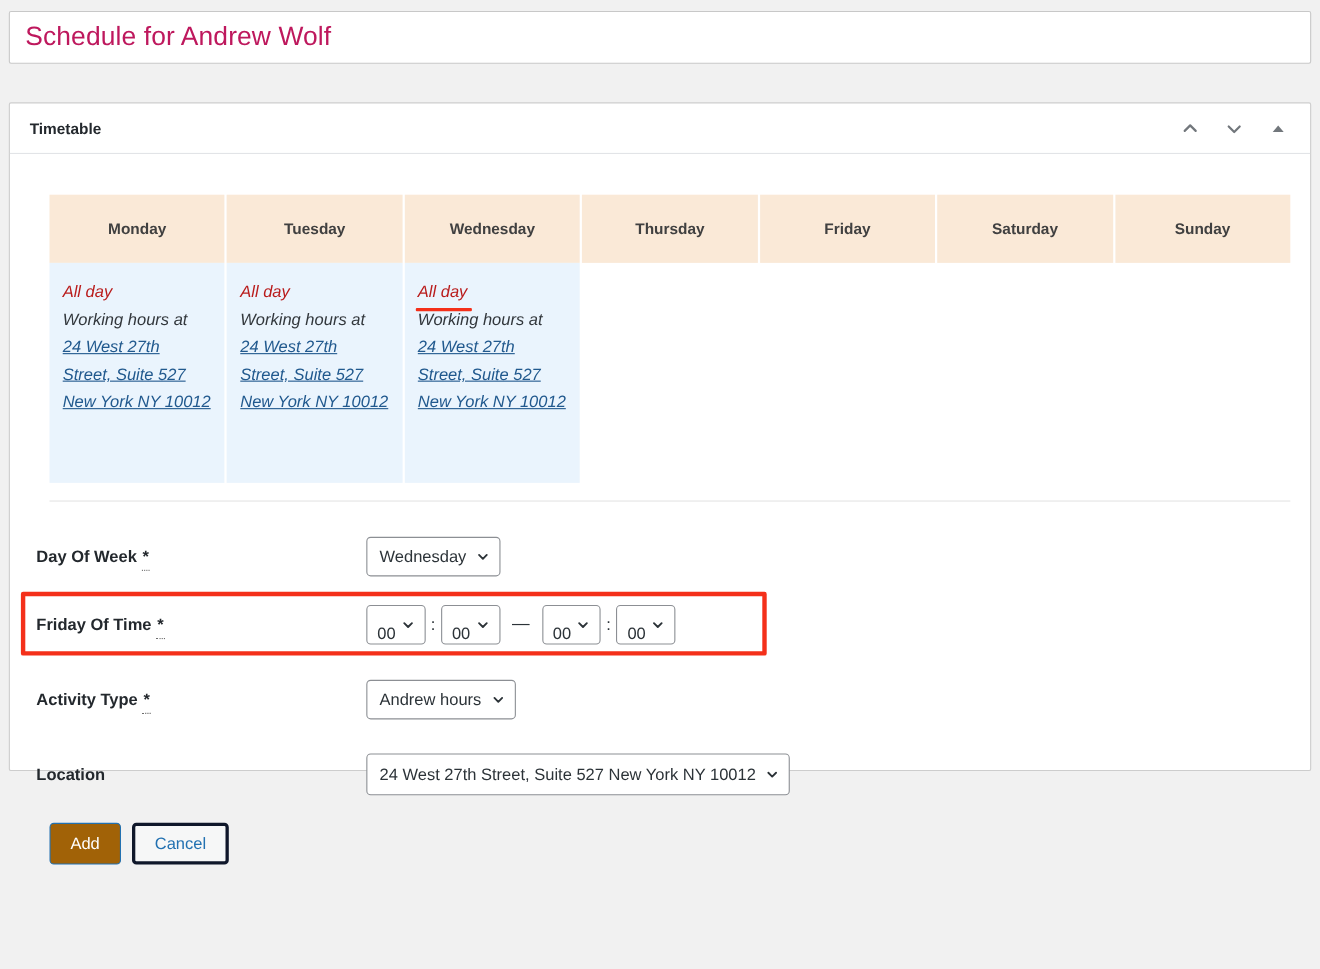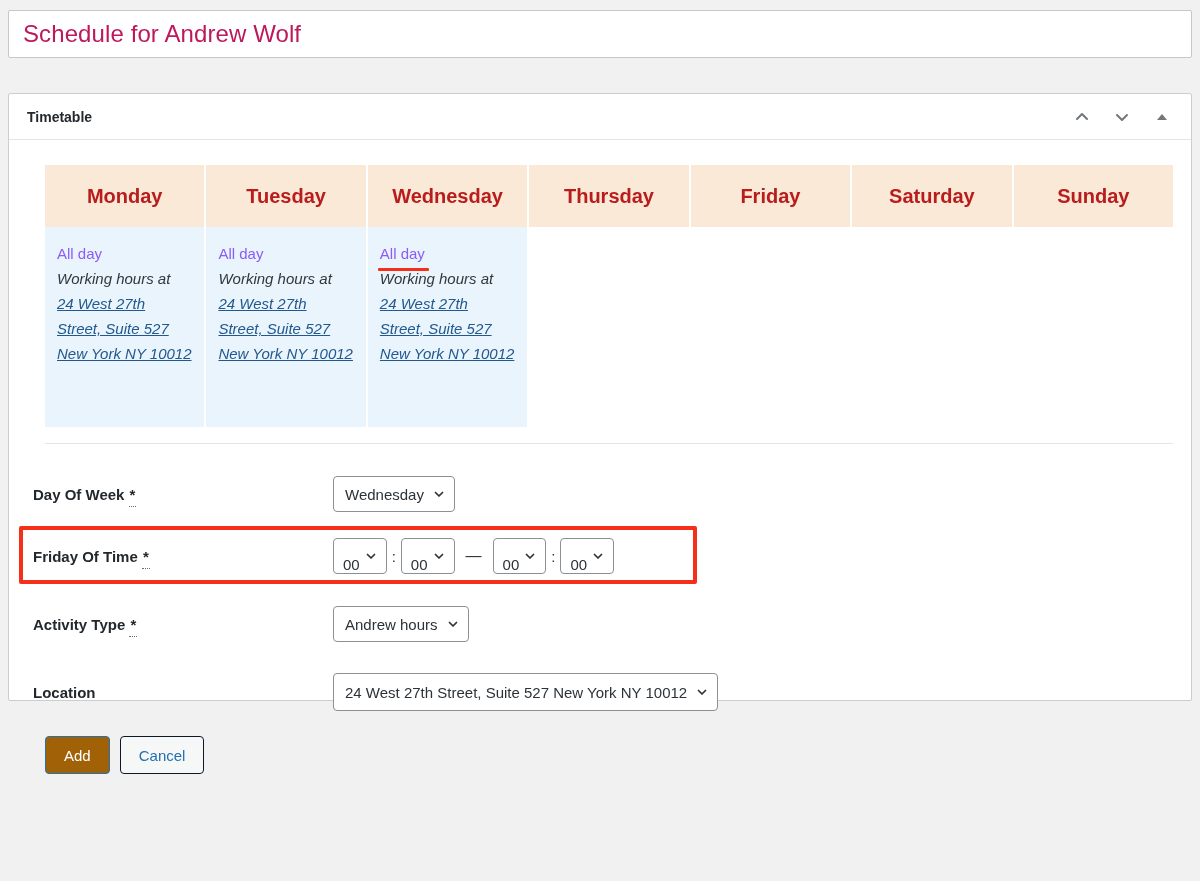--- a/index.html
+++ b/index.html
@@ -104,38 +104,40 @@
     column-gap: 2px;
     margin-left: 18px;
     margin-top: 5px;
   }
   .tt-head {
     background: #fae9d7;
     height: 62px;
     display: flex;
     align-items: center;
     justify-content: center;
-    font-size: 20px;
+    font-size: 14px;
     font-weight: bold;
-    color: #b91c1c;
+    color: #404040;
+    margin-top: 12px;
   }
   .tt-cell {
     min-height: 200px;
     padding: 14px 12px 16px 12px;
     box-sizing: border-box;
     font-size: 15px;
     line-height: 25px;
   }
   .tt-cell.filled {
     background: #eaf4fd;
   }
   .tt-cell .allday {
-    color: #8b5cf6;
+    color: #b91c1c;
     display: inline-block;
     position: relative;
+    font-style: italic;
   }
   .tt-cell .activity {
     font-style: italic;
     color: #32373c;
   }
   .tt-cell .loc-link {
     font-style: italic;
     color: #21598e;
     text-decoration: underline;
     cursor: pointer;
@@ -275,21 +277,21 @@
     padding: 0 18px;
     cursor: pointer;
   }
   .btn-primary {
     background: #a16207;
     border: 1px solid #2271b1;
     color: #ffffff;
   }
   .btn-secondary {
     background: #f6f7f7;
-    border: 1px solid #0f172a;
+    border: 3px solid #0f172a;
     color: #2271b1;
   }
 </style>
 </head>
 <body>
 
 <div class="page">
 
   <div class="title-bar">
     <span class="page-title">Schedule for Andrew Wolf</span>

